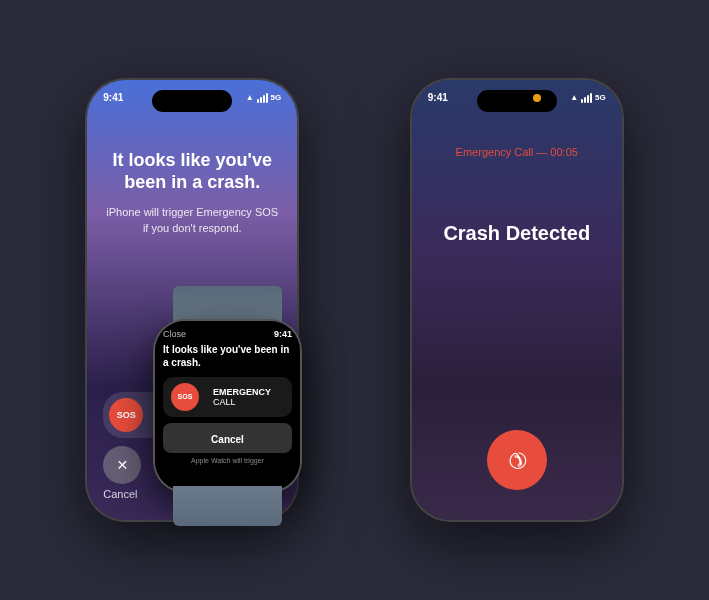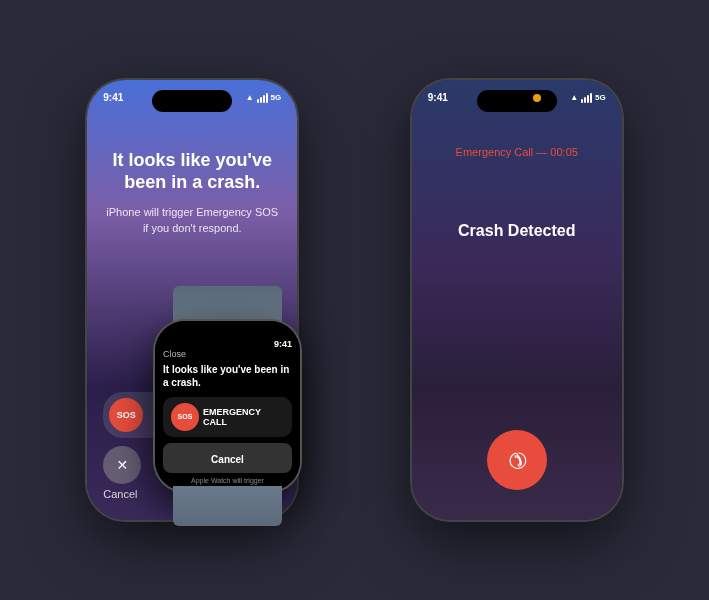--- a/index.html
+++ b/index.html
@@ -211,21 +211,20 @@
     .watch-header {
       display: flex;
       justify-content: space-between;
       align-items: center;
       margin-bottom: 4px;
     }
 
     .watch-close {
       font-size: 9px;
       color: rgba(255,255,255,0.7);
-      margin-top: 20px;
     }
 
     .watch-time {
       font-size: 9px;
       color: white;
       font-weight: 600;
     }
 
     .watch-message {
       font-size: 10px;
@@ -234,21 +233,21 @@
       line-height: 1.3;
       margin-bottom: 8px;
     }
 
     .watch-sos-row {
       display: flex;
       align-items: center;
       background: rgba(255,255,255,0.1);
       border-radius: 10px;
       padding: 6px 8px;
-      gap: 4px;
+      gap: 14px;
       margin-bottom: 6px;
     }
 
     .watch-sos-badge {
       width: 28px;
       height: 28px;
       background: #e74c3c;
       border-radius: 50%;
       display: flex;
       align-items: center;
@@ -300,21 +299,21 @@
       margin-top: 10px;
     }
 
     .call-status {
       font-size: 11px;
       color: #e74c3c;
       margin-bottom: 64px;
     }
 
     .crash-detected-label {
-      font-size: 16px;
+      font-size: 20px;
       font-weight: 700;
       color: white;
       margin-bottom: 20px;
     }
 
     .stop-message-btn {
       border: 2px solid #e74c3c;
       border-radius: 30px;
       padding: 12px 28px;
       background: transparent;
@@ -398,21 +397,21 @@
       <div class="watch-screen">
         <div class="watch-header">
           <span class="watch-close">Close</span>
           <span class="watch-time">9:41</span>
         </div>
         <div class="watch-message">It looks like you've been in a crash.</div>
         <div class="watch-sos-row">
           <div class="watch-sos-badge">SOS</div>
           <div>
             <div style="font-size:9px;font-weight:700;color:white;">EMERGENCY</div>
-            <div style="font-size:9px;font-weight:700;color:white;">CALL</div>
+            <div style="font-size:9px;font-weight:400;color:white;">CALL</div>
           </div>
         </div>
         <div class="watch-cancel-btn">
           <span class="watch-cancel-text">Cancel</span>
         </div>
         <div class="watch-footer">Apple Watch will trigger</div>
       </div>
     </div>
     <div class="watch-band-bottom"></div>
   </div>

